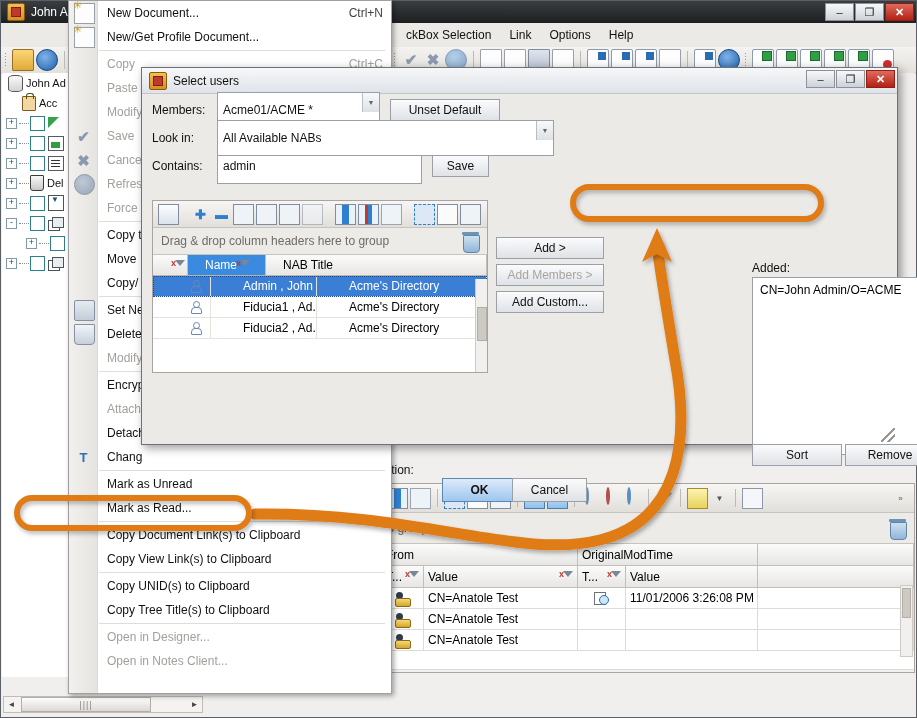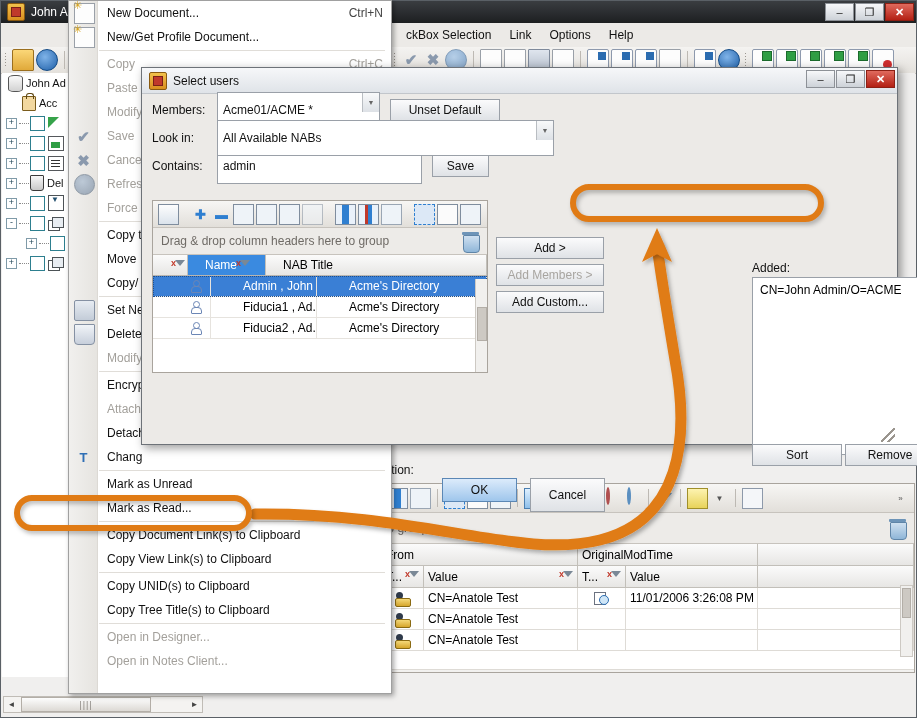--- a/index.html
+++ b/index.html
@@ -190,21 +190,21 @@
   .finput{height:36px;background:#fff;border:1px solid #9aa0a8;box-sizing:border-box;
     display:flex;align-items:center;padding:0 5px;font-size:12px;color:#111;}
   .fcombo{position:relative;}
   .fcombo .arrow{position:absolute;right:0;top:0;width:17px;height:19px;
     background:linear-gradient(#f8f9fa,#dde1e6);border-left:1px solid #b9bdc2;
     display:flex;align-items:center;justify-content:center;font-size:7px;color:#666;box-sizing:border-box;}
   .fbtn{height:22px;background:linear-gradient(#fbfbfc,#dfe2e6);border:1px solid #9aa0a8;
     box-sizing:border-box;display:flex;align-items:center;justify-content:center;
     font-size:12px;color:#111;}
   .fbtn.dis{color:#a8a5a0;}
-  .fbtn.prim{background:linear-gradient(#dcebfb,#9fc6ec);border-color:#5b87b5;font-weight:normal;}
+  .fbtn.prim{background:linear-gradient(#dcebfb,#9fc6ec);border-color:#5b87b5;font-weight:bold;}
 
   #grid2{position:absolute;left:10px;top:106px;width:336px;height:173px;
     background:#f3f2f0;border:1px solid #a9a49d;box-sizing:border-box;overflow:hidden;}
   #g2-toolbar{height:26px;background:linear-gradient(#f7f6f4,#e2dfda);
     border-bottom:1px solid #c7c3bd;display:flex;align-items:center;padding-left:4px;}
   #g2-group{height:26px;background:#edebe8;border-bottom:1px solid #c7c3bd;
     display:flex;align-items:center;justify-content:space-between;padding:0 8px;
     font-size:12px;color:#6f6b66;}
   #g2-head{display:flex;height:20px;font-size:12px;border-bottom:1px solid #b9b5af;}
   .g2h{border-right:1px solid #c2bfb9;padding:1px 17px;box-sizing:border-box;
@@ -704,21 +704,21 @@
 
     <span id="added-label">Added:</span>
     <div id="added-box">
       <div>CN=John Admin/O=ACME</div>
     </div>
 
     <span class="fbtn" style="position:absolute;left:610px;top:350px;width:90px">Sort</span>
     <span class="fbtn" style="position:absolute;left:703px;top:350px;width:90px">Remove</span>
 
     <span class="fbtn prim" style="position:absolute;left:300px;top:384px;width:75px;height:24px">OK</span>
-    <span class="fbtn" style="position:absolute;left:388px;top:384px;width:75px;height:34px">Cancel</span>
+    <span class="fbtn" style="position:absolute;left:370px;top:384px;width:75px;height:24px">Cancel</span>
 
     <div id="dlg-grip"></div>
   </div>
 </div>
 
 <svg id="arrow-svg" viewBox="0 0 917 718">
   <defs>
     <filter id="sh" x="-20%" y="-20%" width="150%" height="150%">
       <feDropShadow dx="2" dy="3" stdDeviation="2" flood-color="#000" flood-opacity="0.3"></feDropShadow>
     </filter>

